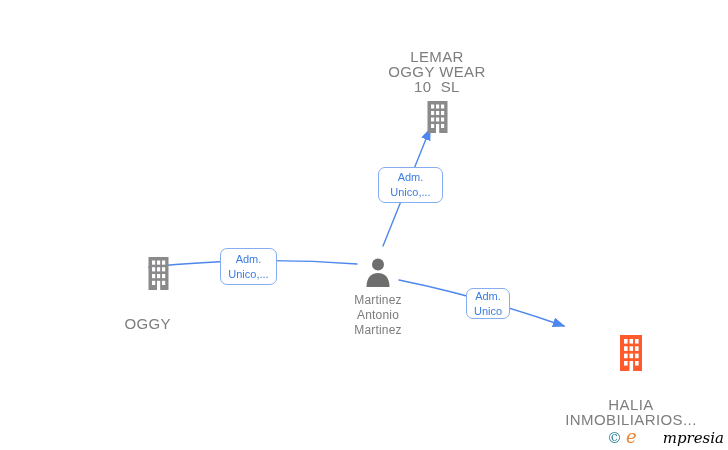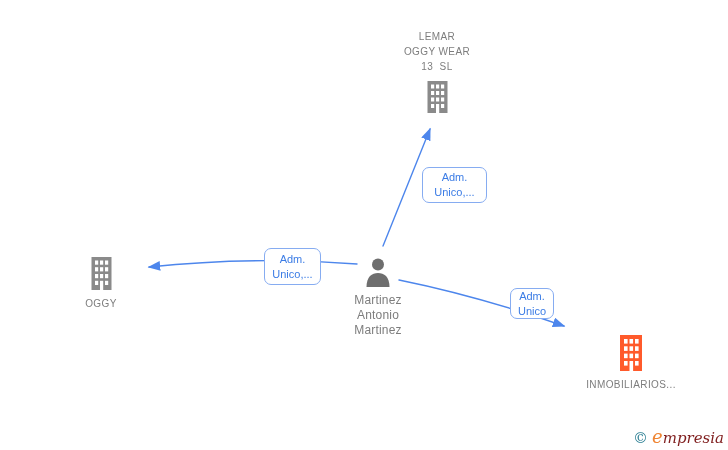--- a/index.html
+++ b/index.html
@@ -24,23 +24,24 @@
   .node {
     position: absolute;
     width: 140px;
     display: flex;
     flex-direction: column;
     align-items: center;
     text-align: center;
   }
   .node-text {
     color: #7d7d7d;
-    font-size: 10px;
+    font-size: 15px;
     line-height: 15px;
     letter-spacing: 0.4px;
+    margin-top: 20px;
   }
   .node-text span { display: block; white-space: pre; }
   .person-text {
     color: #7d7d7d;
     font-size: 12px;
     line-height: 15px;
     letter-spacing: 0.2px;
   }
   .person-text span { display: block; }
   .icon-gap-top { margin-top: 7px; }
@@ -52,35 +53,34 @@
     border: 1px solid #86acf1;
     border-radius: 7px;
     color: #3b7ce5;
     font-size: 11px;
     line-height: 15px;
     display: flex;
     flex-direction: column;
     align-items: center;
     justify-content: center;
     text-align: center;
-    margin-left: 44px;
   }
   .edge-label span { display: block; }
   .watermark {
     position: absolute;
     right: 4px;
     bottom: 3px;
     font-family: "DejaVu Serif", serif;
     font-style: italic;
     font-size: 15px;
     white-space: nowrap;
   }
   .wm-copy { color: #2b7f93; font-style: normal; margin-right: 4px; }
   .wm-e { color: #ef8432; font-size: 18px; }
-  .wm-rest { color: #7f1d1d; }
+  .wm-rest { color: #000000; margin-left: 26px; }
 </style>
 </head>
 <body>
 
 <div class="canvas">
 
   <svg class="edges-layer" width="728" height="450" viewBox="0 0 728 450">
     <defs>
       <marker id="arrowhead" markerWidth="10" markerHeight="8" refX="8" refY="3.5" orient="auto">
         <path d="M0,0 L9,3.5 L0,7 Z" fill="#4d86ec"></path>
@@ -88,42 +88,42 @@
     </defs>
     <path class="edge" d="M383 246 L430 129" marker-end="url(#arrowhead)"></path>
     <path class="edge" d="M357 264 Q252 256 149 267" marker-end="url(#arrowhead)"></path>
     <path class="edge" d="M399 280 Q478 296 564 326" marker-end="url(#arrowhead)"></path>
   </svg>
 
   <div class="node" style="left:367px; top:29px;">
     <div class="node-text">
       <span>LEMAR</span>
       <span>OGGY WEAR</span>
-      <span>13  SL</span>
+      <span>10  SL</span>
     </div>
     <svg class="icon-gap-top" width="25" height="32" viewBox="0 0 25 32">
       <rect x="2.5" y="0" width="20" height="32" fill="#8a8a8a"></rect>
       <g fill="#ffffff">
         <rect x="6" y="3.5" width="3.2" height="4"></rect>
           <rect x="11" y="3.5" width="3.2" height="4"></rect>
           <rect x="16" y="3.5" width="3.2" height="4"></rect>
         <rect x="6" y="10" width="3.2" height="4"></rect>
           <rect x="11" y="10" width="3.2" height="4"></rect>
           <rect x="16" y="10" width="3.2" height="4"></rect>
         <rect x="6" y="16.5" width="3.2" height="4"></rect>
           <rect x="11" y="16.5" width="3.2" height="4"></rect>
           <rect x="16" y="16.5" width="3.2" height="4"></rect>
         <rect x="6" y="23" width="3.2" height="4"></rect>
           <rect x="16" y="23" width="3.2" height="4"></rect>
         <rect x="11" y="23" width="3.2" height="9"></rect>
       </g>
     </svg>
   </div>
 
-  <div class="node" style="left:31px; top:257px;">
+  <div class="node" style="left:31px; top:257px;align-items:flex-end;">
     <svg class="icon-gap-bottom" width="25" height="33" viewBox="0 0 25 33">
       <rect x="2.5" y="0" width="20" height="33" fill="#8a8a8a"></rect>
       <g fill="#ffffff">
         <rect x="6" y="3.5" width="3.2" height="4.2"></rect>
           <rect x="11" y="3.5" width="3.2" height="4.2"></rect>
           <rect x="16" y="3.5" width="3.2" height="4.2"></rect>
         <rect x="6" y="10.2" width="3.2" height="4.2"></rect>
           <rect x="11" y="10.2" width="3.2" height="4.2"></rect>
           <rect x="16" y="10.2" width="3.2" height="4.2"></rect>
         <rect x="6" y="17" width="3.2" height="4.2"></rect>
@@ -165,20 +165,21 @@
           <rect x="18" y="11.3" width="3.6" height="4.6"></rect>
         <rect x="7" y="18.6" width="3.6" height="4.6"></rect>
           <rect x="12.5" y="18.6" width="3.6" height="4.6"></rect>
           <rect x="18" y="18.6" width="3.6" height="4.6"></rect>
         <rect x="7" y="26" width="3.6" height="4.6"></rect>
           <rect x="18" y="26" width="3.6" height="4.6"></rect>
         <rect x="12.5" y="26" width="3.6" height="10"></rect>
       </g>
     </svg>
     <div class="node-text">
+      <span>HALIA</span>
       <span>INMOBILIARIOS...</span>
     </div>
   </div>
 
   <div class="edge-label" style="left:378px; top:167px; width:65px; height:36px;">
     <span>Adm.</span>
     <span>Unico,...</span>
   </div>
 
   <div class="edge-label" style="left:220px; top:248px; width:57px; height:37px;">

